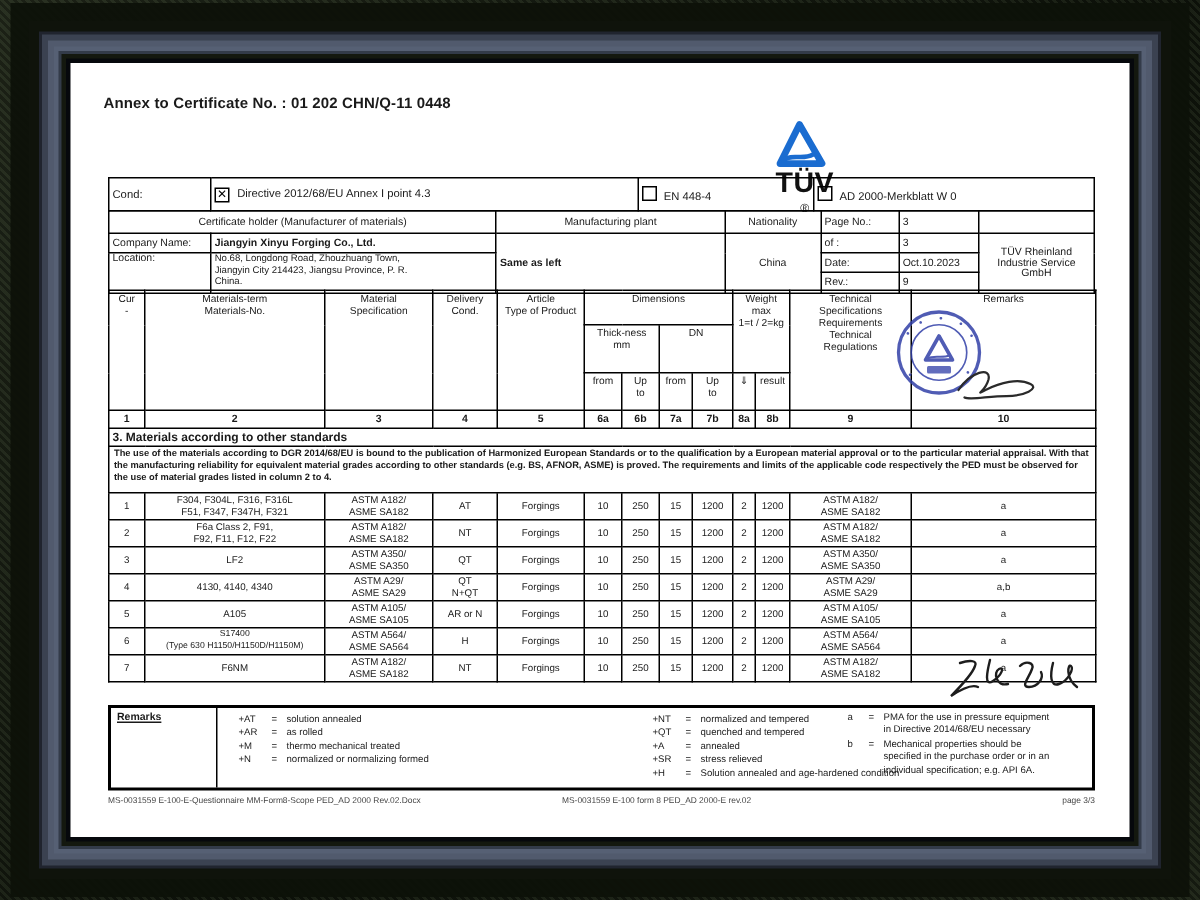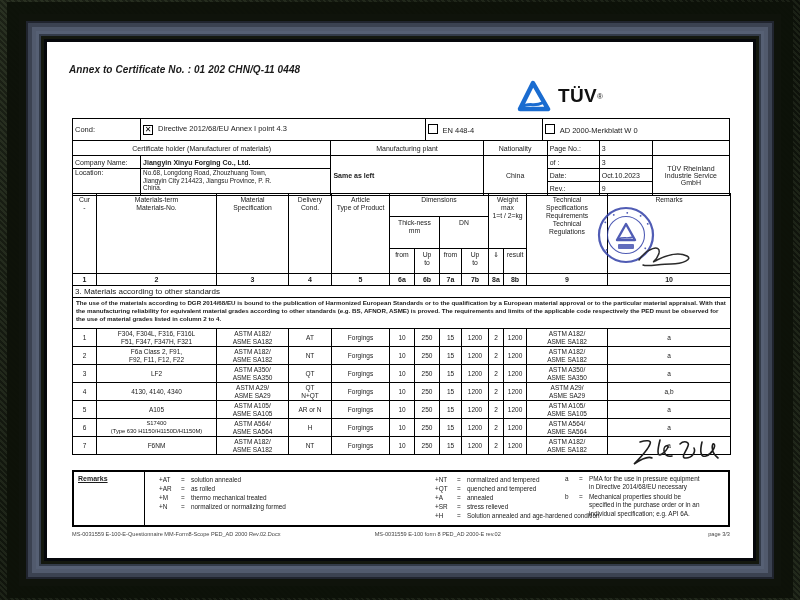--- a/index.html
+++ b/index.html
@@ -23,22 +23,22 @@
       0 0 0 3px #06080c,
       0 0 0 6px #14180f,
       0 0 0 8px #333b49,
       0 0 0 11px #566074,
       0 0 0 15px #515a6d,
       0 0 0 19px #3b4251,
       0 0 0 21px #20242e,
       0 0 0 28px rgba(16,20,11,.96),
       0 0 0 40px rgba(13,17,9,.94);
   }
-  .annex{position:absolute;left:22px;top:22px;font-size:10px;font-weight:bold;color:#1a1a1a;letter-spacing:.1px;font-style:italic;}
-  .logo{position:absolute;left:468px;top:38px;display:flex;align-items:center;}
+  .annex{position:absolute;left:22px;top:22px;font-size:10px;font-weight:bold;color:#1a1a1a;letter-spacing:.1px;}
+  .logo{position:absolute;left:468px;top:38px;display:flex;align-items:center;flex-direction:column;}
   .logo svg{margin-right:7px;}
   .logo .t{font-size:19px;font-weight:bold;color:#111;letter-spacing:.3px;}
   .logo .r{font-size:19px;font-weight:normal;color:#111;letter-spacing:.2px;}
   .logo .reg{font-size:8px;color:#111;vertical-align:9px;}
 
   table{border-collapse:collapse;table-layout:fixed;}
   td{border:1px solid #000;padding:0 2px;color:#1a1a1a;overflow:hidden;vertical-align:middle;}
   .pre{white-space:pre-line;}
   .ctr{text-align:center;}
   .top{vertical-align:top;}
@@ -50,21 +50,21 @@
 
   .info-table{position:absolute;left:25px;top:98px;width:658px;font-size:7px;}
   .info-table td{height:12px;}
   .bold{font-weight:bold;}
   .loc{font-size:6.4px;line-height:7.6px;}
 
   .main-table{position:absolute;left:25px;top:151px;width:658px;font-size:6.8px;line-height:8px;}
   .main-table td{text-align:center;}
   .hcell{vertical-align:top;padding-top:2px;}
   .numrow td{height:11px;font-weight:bold;font-size:7px;}
-  .secrow td{height:11px;text-align:left;font-weight:normal;font-size:8px;}
+  .secrow td{height:11px;text-align:left;font-weight:bold;font-size:8px;}
   .noterow td{height:28px;text-align:left;font-weight:bold;font-size:6.2px;line-height:8.2px;vertical-align:top;padding:1px 3px;}
   .drow td{height:17px;font-size:6.5px;line-height:7.4px;}
 
   .legend{position:absolute;left:25px;top:428px;width:654px;height:53px;border:2px solid #000;display:flex;}
   .legend-label{width:62px;border-right:1px solid #000;padding:3px 4px;
       font-size:7px;font-weight:bold;text-decoration:underline;color:#1a1a1a;}
   .legend-body{position:relative;flex:1;font-size:6.4px;line-height:9px;color:#1a1a1a;}
   .lcol{position:absolute;top:3px;}
   .lcol.c1{left:14px;width:300px;}
   .lcol.c2{left:290px;width:190px;}

